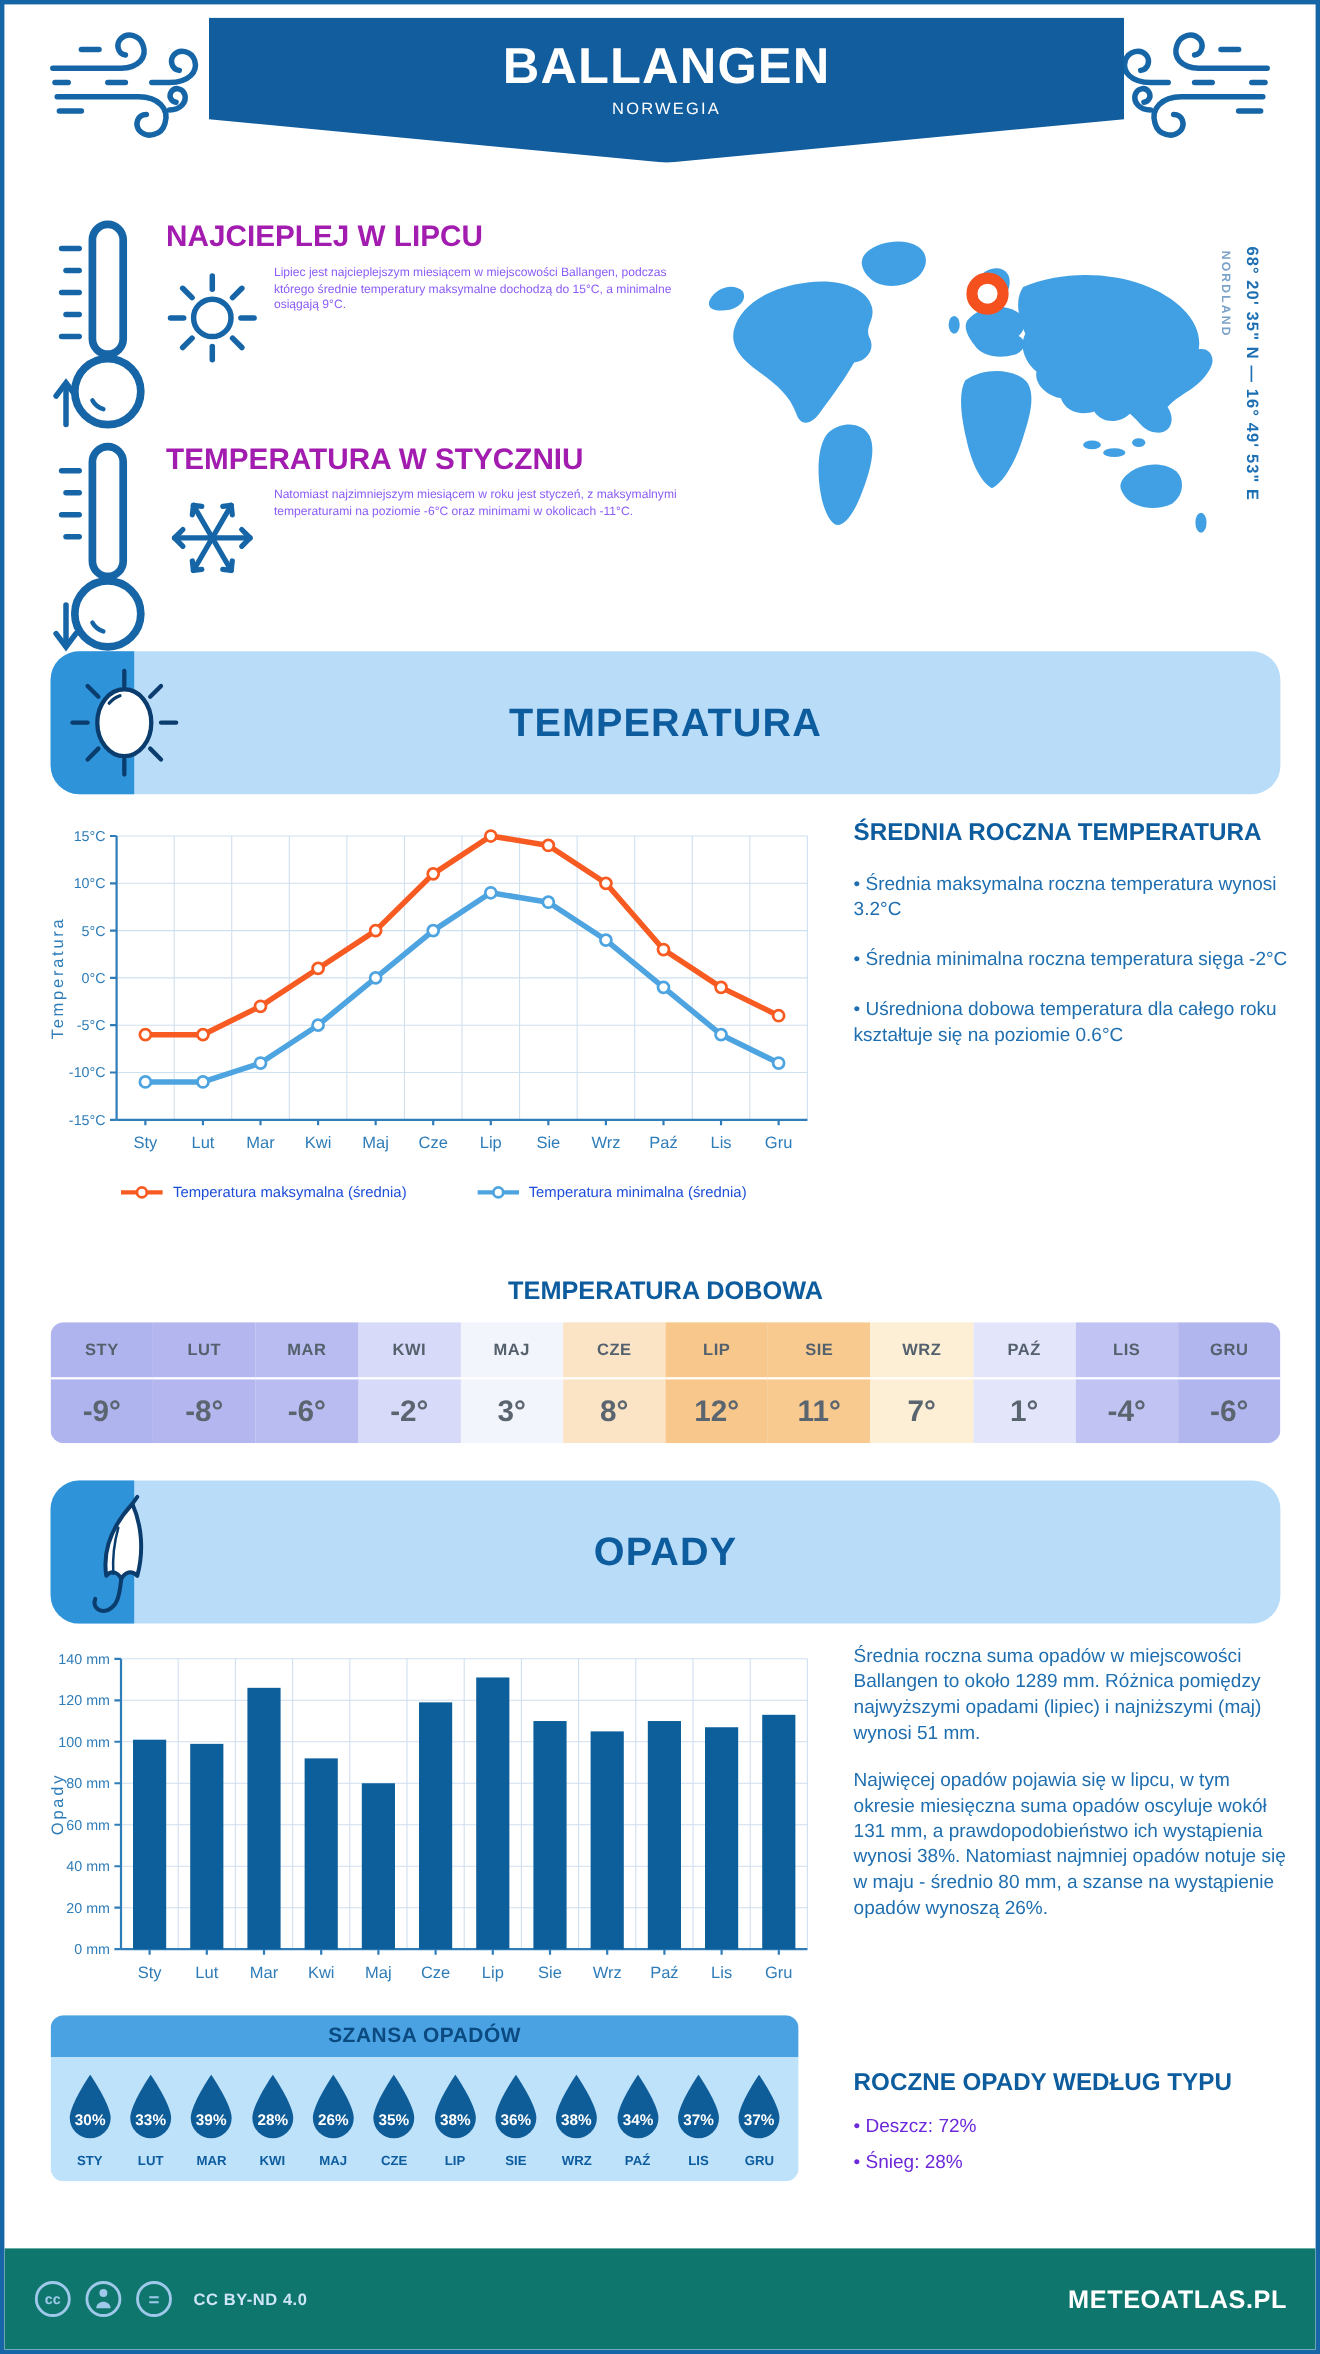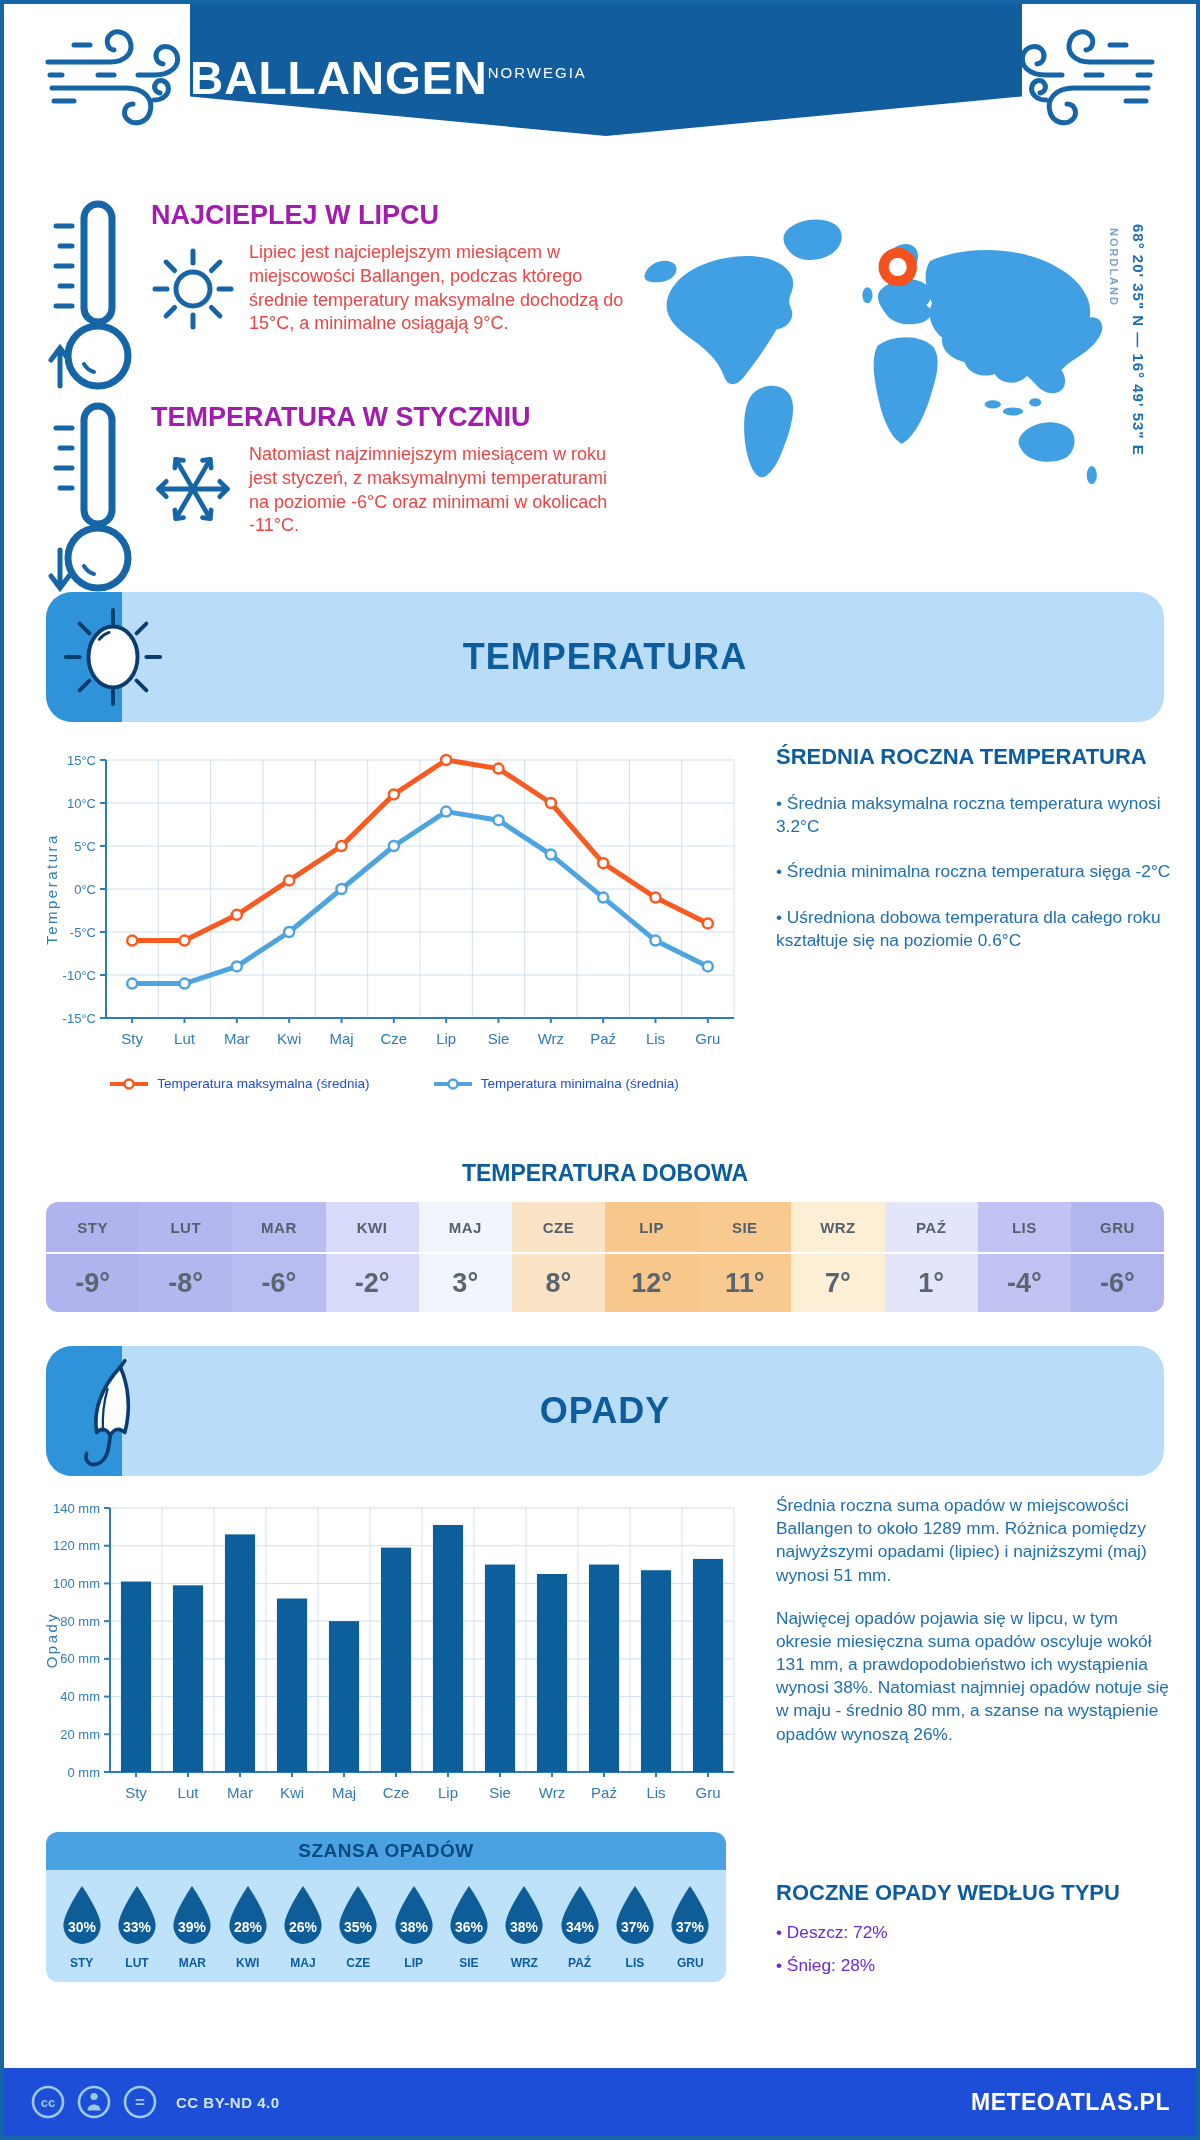--- a/index.html
+++ b/index.html
@@ -1,36 +1,36 @@
 <!DOCTYPE html>
 <html><head>
 <meta charset="utf-8">
 <style>
   html,body{margin:0;padding:0;background:#e8eef4;font-family:"Liberation Sans",sans-serif;}
   #page{position:relative;width:1200px;height:2140px;margin:0 auto;background:#fff;
         border:4px solid #1565a7;box-sizing:border-box;overflow:hidden;}
   svg text{font-family:"Liberation Sans",sans-serif;}
 
   
-  .hdr-banner{position:absolute;left:186px;top:0;width:832px;height:132px;background:#115d9e;
-    clip-path:polygon(0 0,100% 0,100% 70%,50% 100%,0 70%);display:flex;flex-direction:row;align-items:center;}
+  .hdr-banner{position:absolute;left:186px;top:12px;width:832px;height:132px;background:#115d9e;
+    clip-path:polygon(0 0,100% 0,100% 70%,50% 100%,0 70%);display:flex;flex-direction:column;align-items:center;}
   .hdr-title{margin-top:16px;font-size:46px;font-weight:bold;color:#fff;letter-spacing:1px;}
   .hdr-sub{margin-top:5px;font-size:15px;color:#fff;letter-spacing:2px;}
   .wind{position:absolute;top:16px;width:165px;height:125px;}
   #wind-l{left:34px;} #wind-r{right:34px;transform:scaleX(-1);}
 
   
   .highlight{position:absolute;left:42px;width:605px;display:flex;}
   #hl-warm{top:194px;} #hl-cold{top:396px;}
   .thermo{width:95px;height:195px;flex:none;}
   .hl-body{margin-left:10px;}
   .hl-title{font-size:27px;font-weight:bold;color:#a21caf;margin:2px 0 10px;}
   .hl-row{display:flex;}
   .hl-icon{width:84px;height:88px;flex:none;margin:2px 14px 0 0;}
-  .hl-text{width:382px;font-size:18px;line-height:1.32;color:#ef4444;}
+  .hl-text{width:382px;font-size:11px;line-height:1.32;color:#8b5cf6;}
 
   
   #map-wrap{position:absolute;left:633px;top:166px;width:475px;height:392px;}
   .map-coords{position:absolute;left:1126px;top:220px;writing-mode:vertical-rl;
     font-weight:bold;font-size:15px;color:#1c6fb3;letter-spacing:1px;}
   .map-region{position:absolute;left:1104px;top:224px;writing-mode:vertical-rl;
     font-weight:bold;font-size:11px;color:#7ba2c8;letter-spacing:2px;}
 
   
   .section-banner{position:absolute;left:42px;width:1118px;height:130px;background:#b9dcf9;border-radius:26px;}
@@ -69,22 +69,22 @@
 
   
   #szansa{position:absolute;left:42px;top:1828px;width:680px;border-radius:12px;overflow:hidden;}
   .sz-head{height:38px;background:#4aa2e2;display:flex;align-items:center;justify-content:center;
     font-weight:bold;font-size:19px;color:#0a4a80;letter-spacing:.5px;}
   .sz-body{background:#bfe2fb;padding:15px 8px 12px;display:flex;}
   .sz-cell{flex:1;text-align:center;}
   .sz-month{margin-top:5px;font-size:12px;font-weight:bold;color:#0d5c9e;}
 
   
-  #footer{position:absolute;left:0;right:0;bottom:0;height:60px;background:#1d4ed8;
-    display:flex;align-items:center;justify-content:space-between;padding:4px 26px;}
+  #footer{position:absolute;left:0;right:0;bottom:0;height:60px;background:#0f766e;
+    display:flex;align-items:center;justify-content:space-between;padding:16px 26px;}
   .cc-icons{display:flex;align-items:center;gap:10px;}
   .license{font-weight:bold;font-size:15px;color:#cfe6f7;letter-spacing:.5px;margin-left:8px;}
   .site{font-weight:bold;font-size:23px;color:#fff;letter-spacing:.5px;}
 </style>
 </head>
 <body>
 
 <div id="page">
 
   <div class="wind" id="wind-l">

